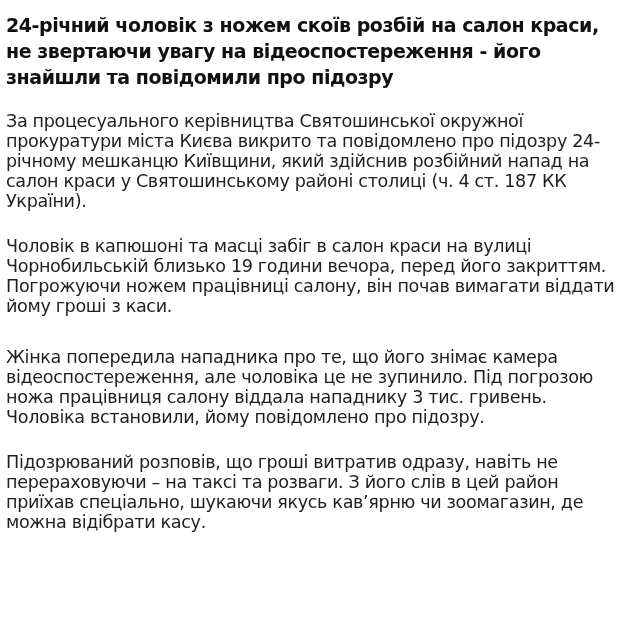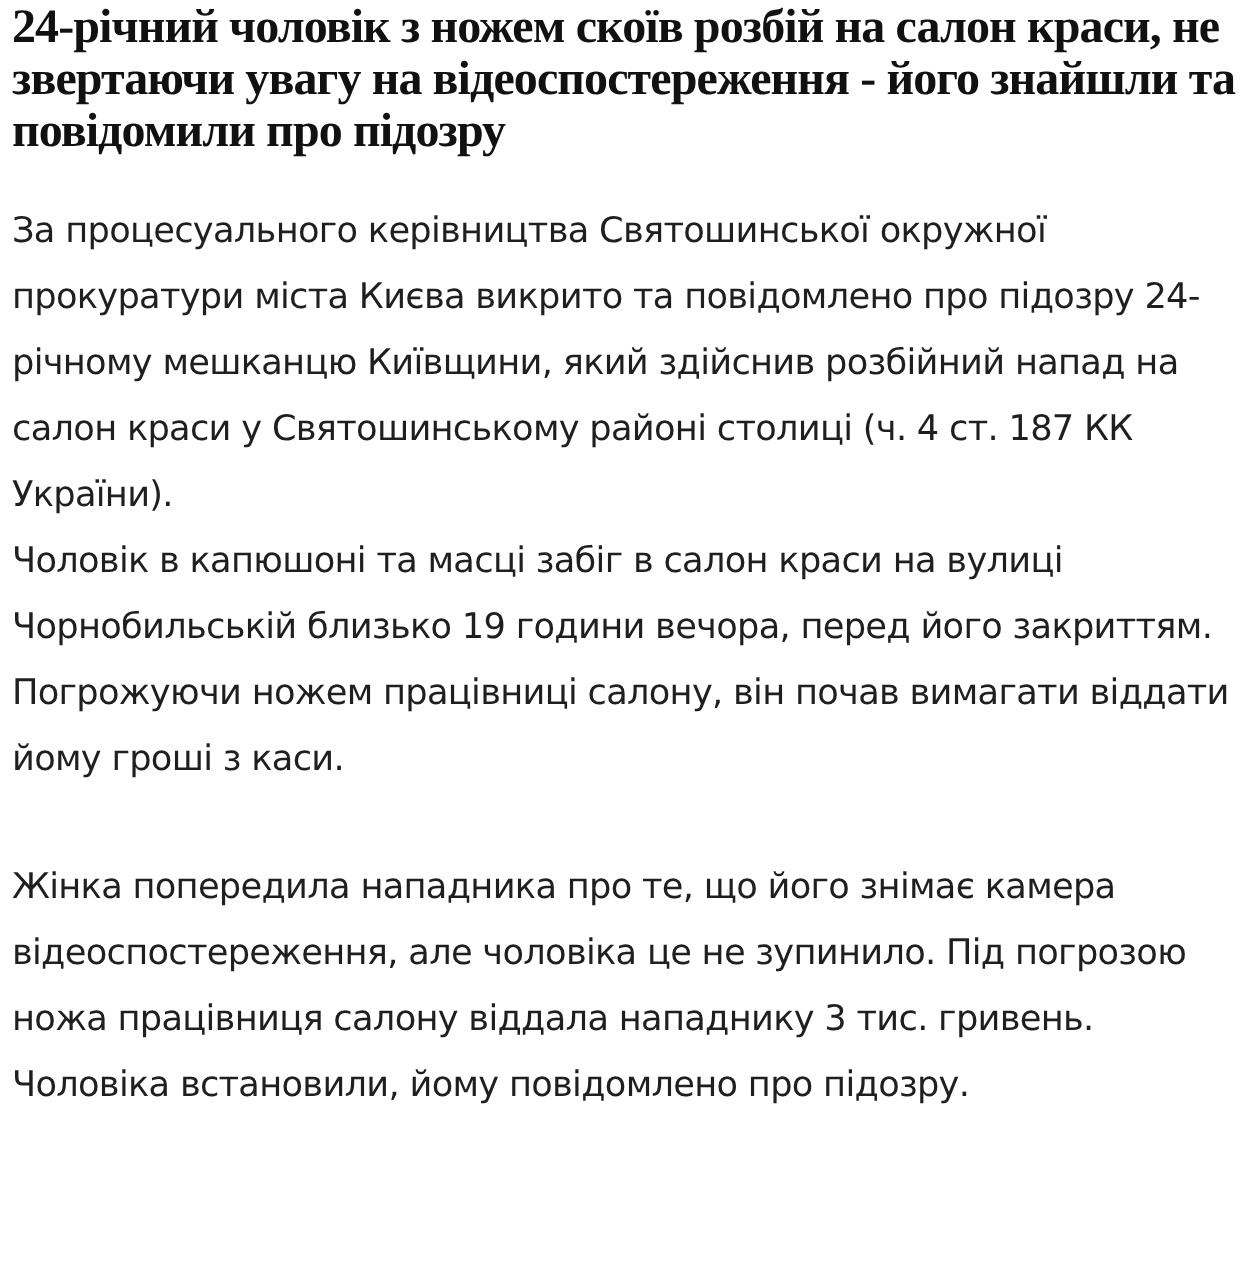--- a/index.html
+++ b/index.html
@@ -12,41 +12,41 @@
       height: 640px;
       overflow: hidden;
       color: #1a1a1a;
       font-family: "DejaVu Sans", "Liberation Sans", sans-serif;
     }
     .article {
       padding: 0 6px 0 6px;
     }
     .headline {
       margin: 0;
-      padding-top: 1px;
-      font-size: 24px;
+      padding-top: 12px;
+      font-size: 19px;
       line-height: 26px;
       font-weight: bold;
       color: #111111;
       letter-spacing: -0.45px;
-      font-family: Liberation Serif, serif;
     }
     .para {
       margin: 0;
       font-size: 17.6px;
-      line-height: 33px;
+      line-height: 20px;
       color: #1f1f1f;
       letter-spacing: -0.35px;
     }
     .p1 { margin-top: 21px; }
-    .p2 { }
+    .p2 { margin-top: 25px; }
     .p3 { margin-top: 31px; }
     .p4 { margin-top: 25px; }
   </style>
 </head>
 <body>
 
 <div class="article">
   <h1 class="headline">24-річний чоловік з ножем скоїв розбій на салон краси, не звертаючи увагу на відеоспостереження - його знайшли та повідомили про підозру</h1>
   <p class="para p1">За процесуального керівництва Святошинської окружної прокуратури міста Києва викрито та повідомлено про підозру 24-річному мешканцю Київщини, який здійснив розбійний напад на салон краси у Святошинському районі столиці (ч. 4 ст. 187 КК України).</p>
   <p class="para p2">Чоловік в капюшоні та масці забіг в салон краси на вулиці Чорнобильській близько 19 години вечора, перед його закриттям. Погрожуючи ножем працівниці салону, він почав вимагати віддати йому гроші з каси.</p>
   <p class="para p3">Жінка попередила нападника про те, що його знімає камера відеоспостереження, але чоловіка це не зупинило. Під погрозою ножа працівниця салону віддала нападнику 3 тис. гривень. Чоловіка встановили, йому повідомлено про підозру.</p>
+  <p class="para p4">Підозрюваний розповів, що гроші витратив одразу, навіть не перераховуючи – на таксі та розваги. З його слів в цей район приїхав спеціально, шукаючи якусь кав’ярню чи зоомагазин, де можна відібрати касу.</p>
 </div>
 
 </body></html>

